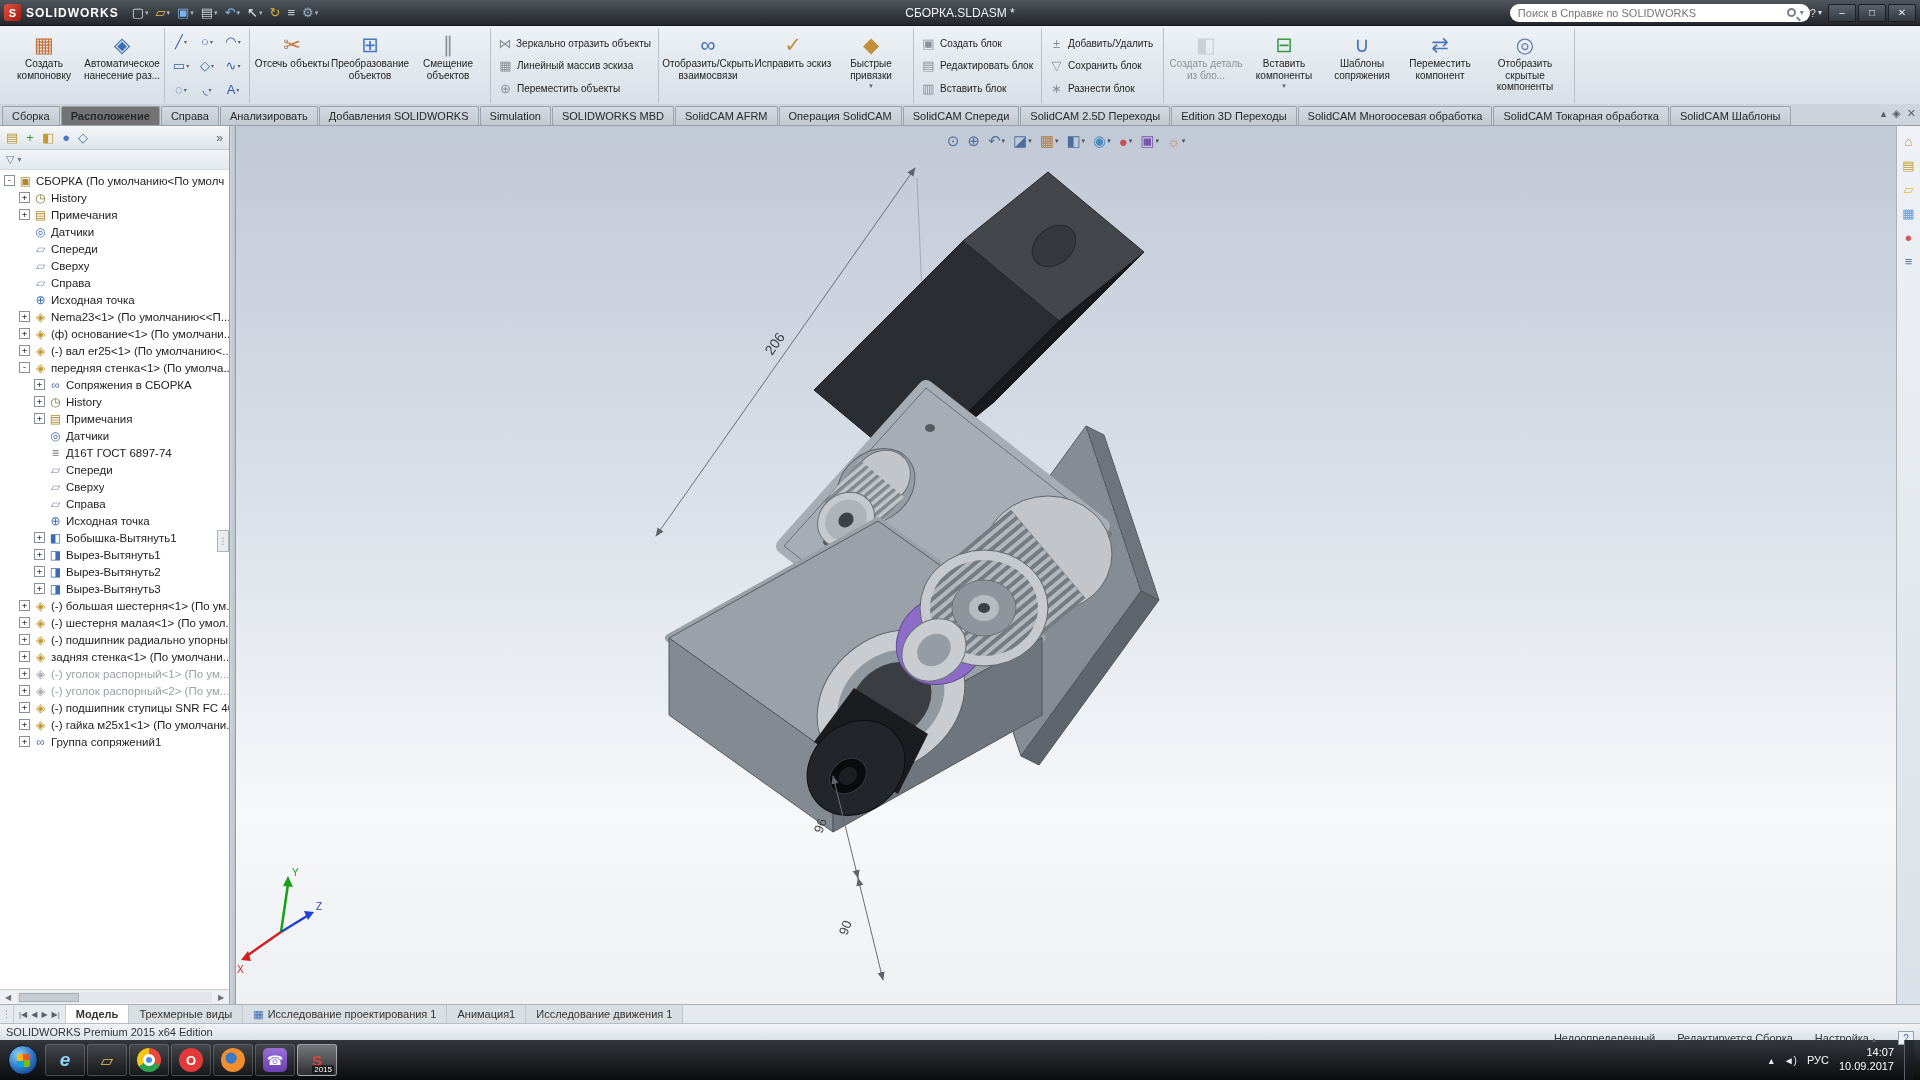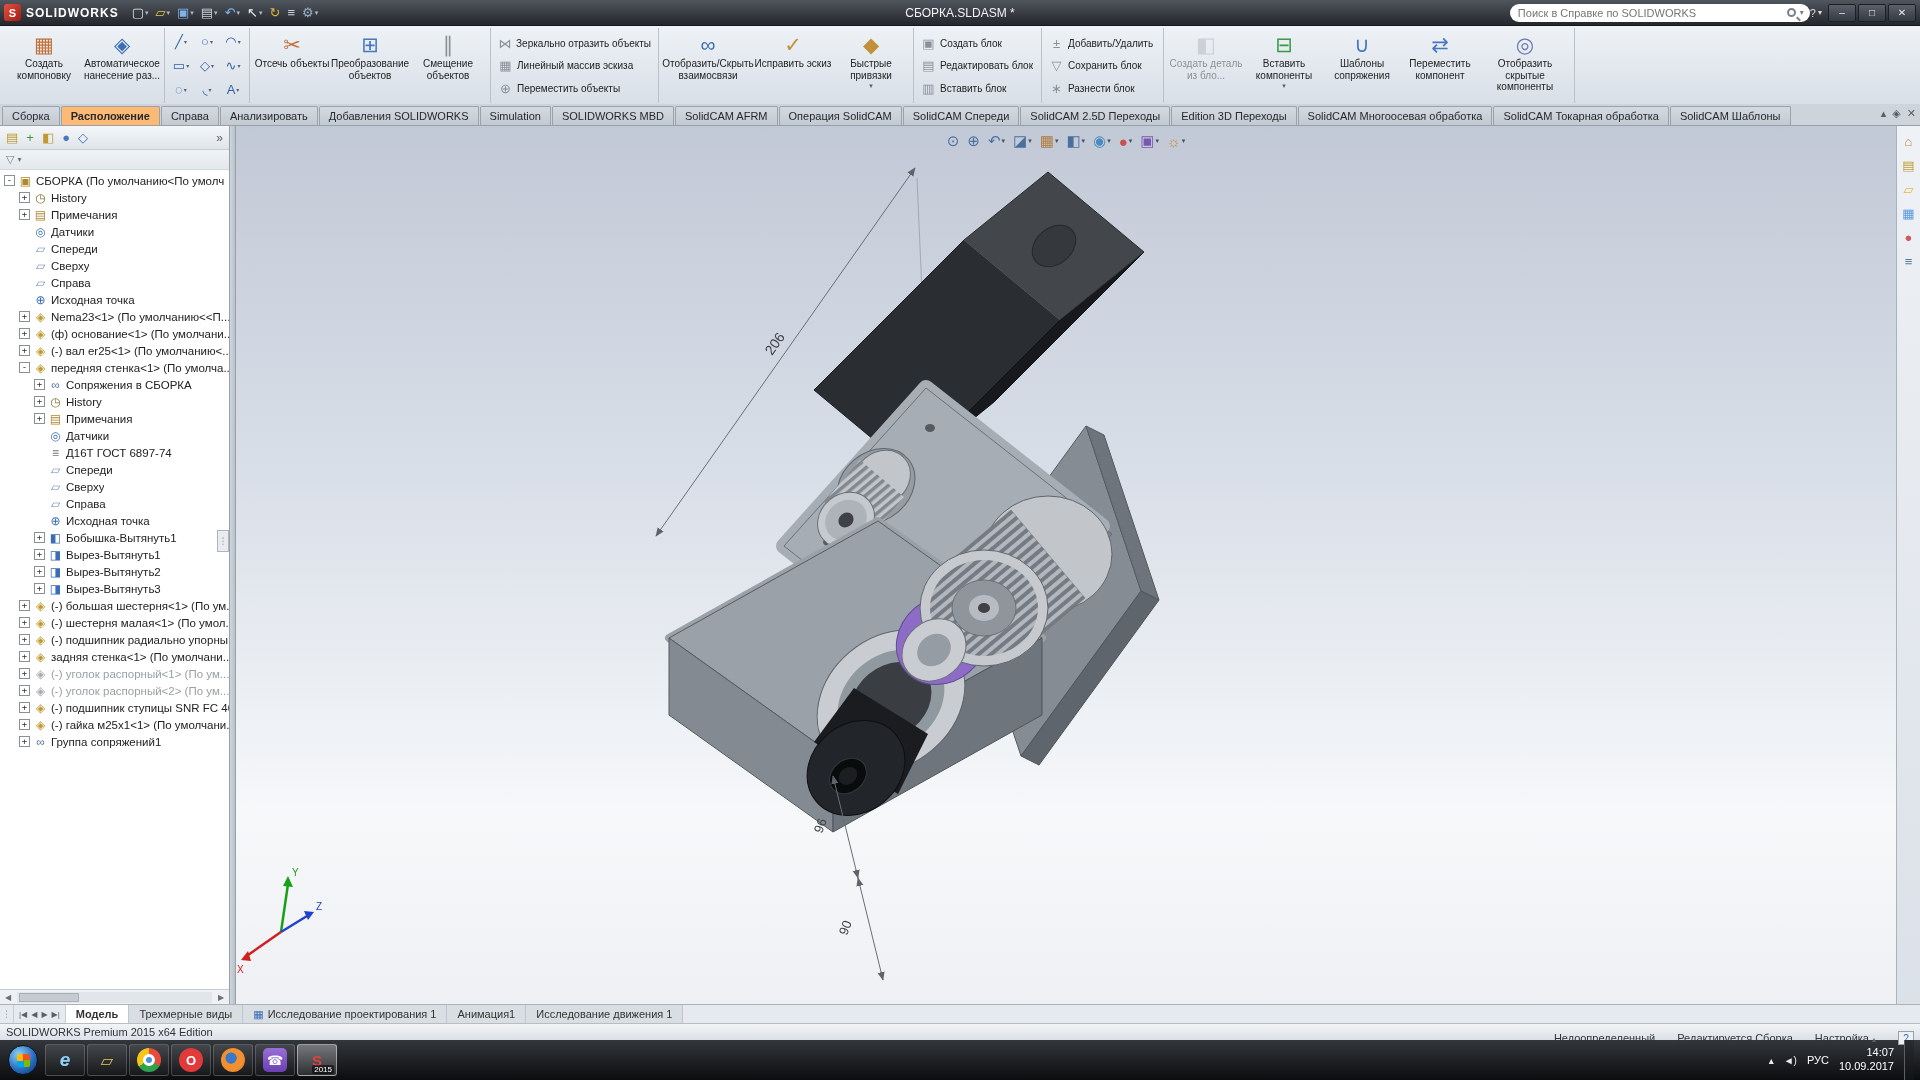--- a/index.html
+++ b/index.html
@@ -46,21 +46,21 @@
   .sketchgrid{display:grid;grid-template-columns:repeat(3,26px);grid-auto-rows:24px;align-content:center;gap:0;}
   .scell{display:flex;align-items:center;justify-content:center;border-radius:2px;}
   .scell .sg{font-size:13px;}
   .scell .sdd{font-size:6px;color:#5a6068;margin-left:1px;}
 
   
   .tabrow{height:22px;background:#cdd4dc;display:flex;align-items:flex-end;padding:0 0 0 2px;
     border-bottom:1px solid #98a0a9;position:relative;}
   .tab{padding:3px 9px 3px 9px;font-size:11px;background:linear-gradient(#d4dae1,#c2c9d1);
     border:1px solid #9aa2ab;border-bottom:none;margin-right:1px;border-radius:2px 2px 0 0;white-space:nowrap;color:#26292d;}
-  .tab.active{background:#fdba74;font-weight:bold;}
+  .tab.active{background:#737373;font-weight:bold;}
   .tabrow-icons{position:absolute;right:4px;top:3px;display:flex;gap:6px;font-size:11px;color:#5a6068;}
 
   
   .content{height:878px;display:flex;}
 
   
   .panel{width:230px;background:#fff;display:flex;flex-direction:column;border-right:1px solid #98a0a8;}
   .phead1{height:24px;background:linear-gradient(#f5f7f9,#dfe5ea);border-bottom:1px solid #c5ccd3;
     display:flex;align-items:center;gap:8px;padding:0 6px;}
   .phead1 .pi{font-size:13px;}

